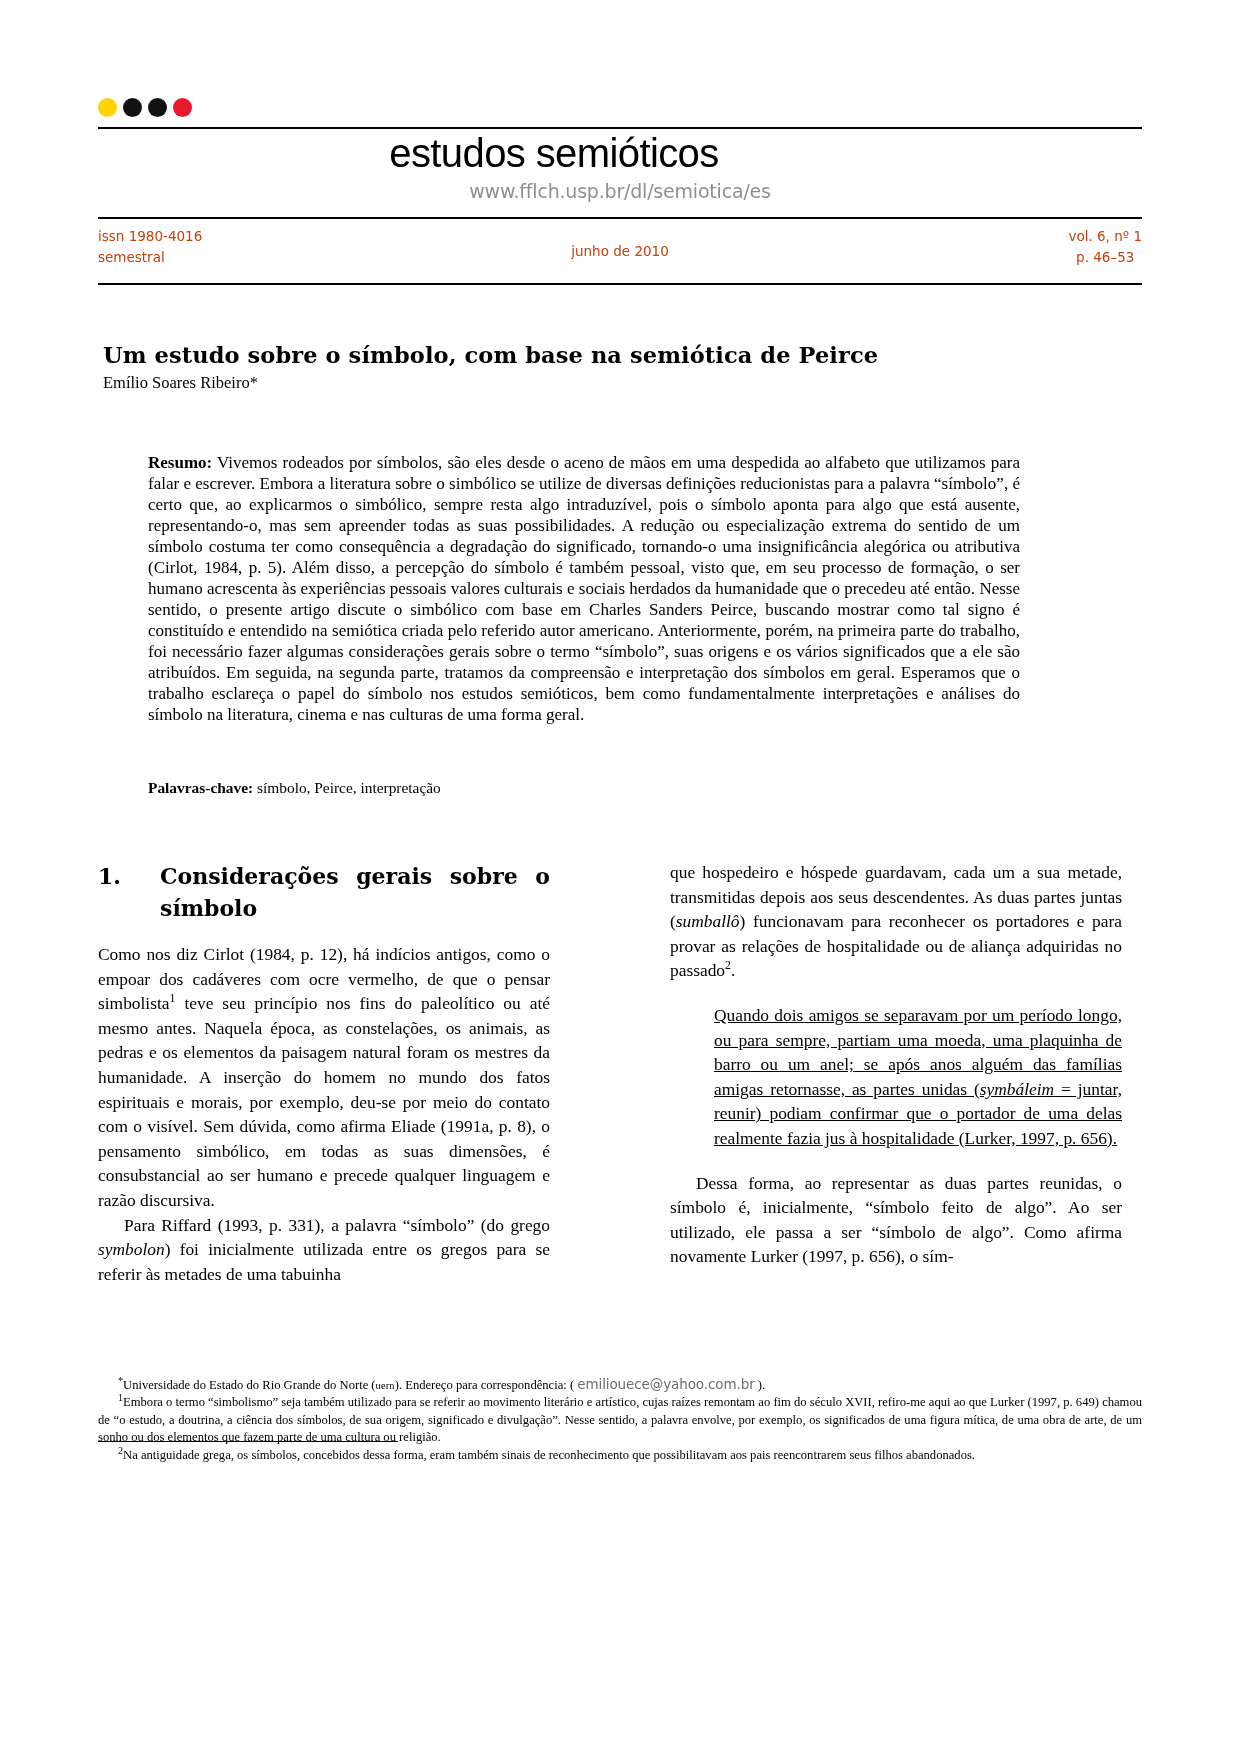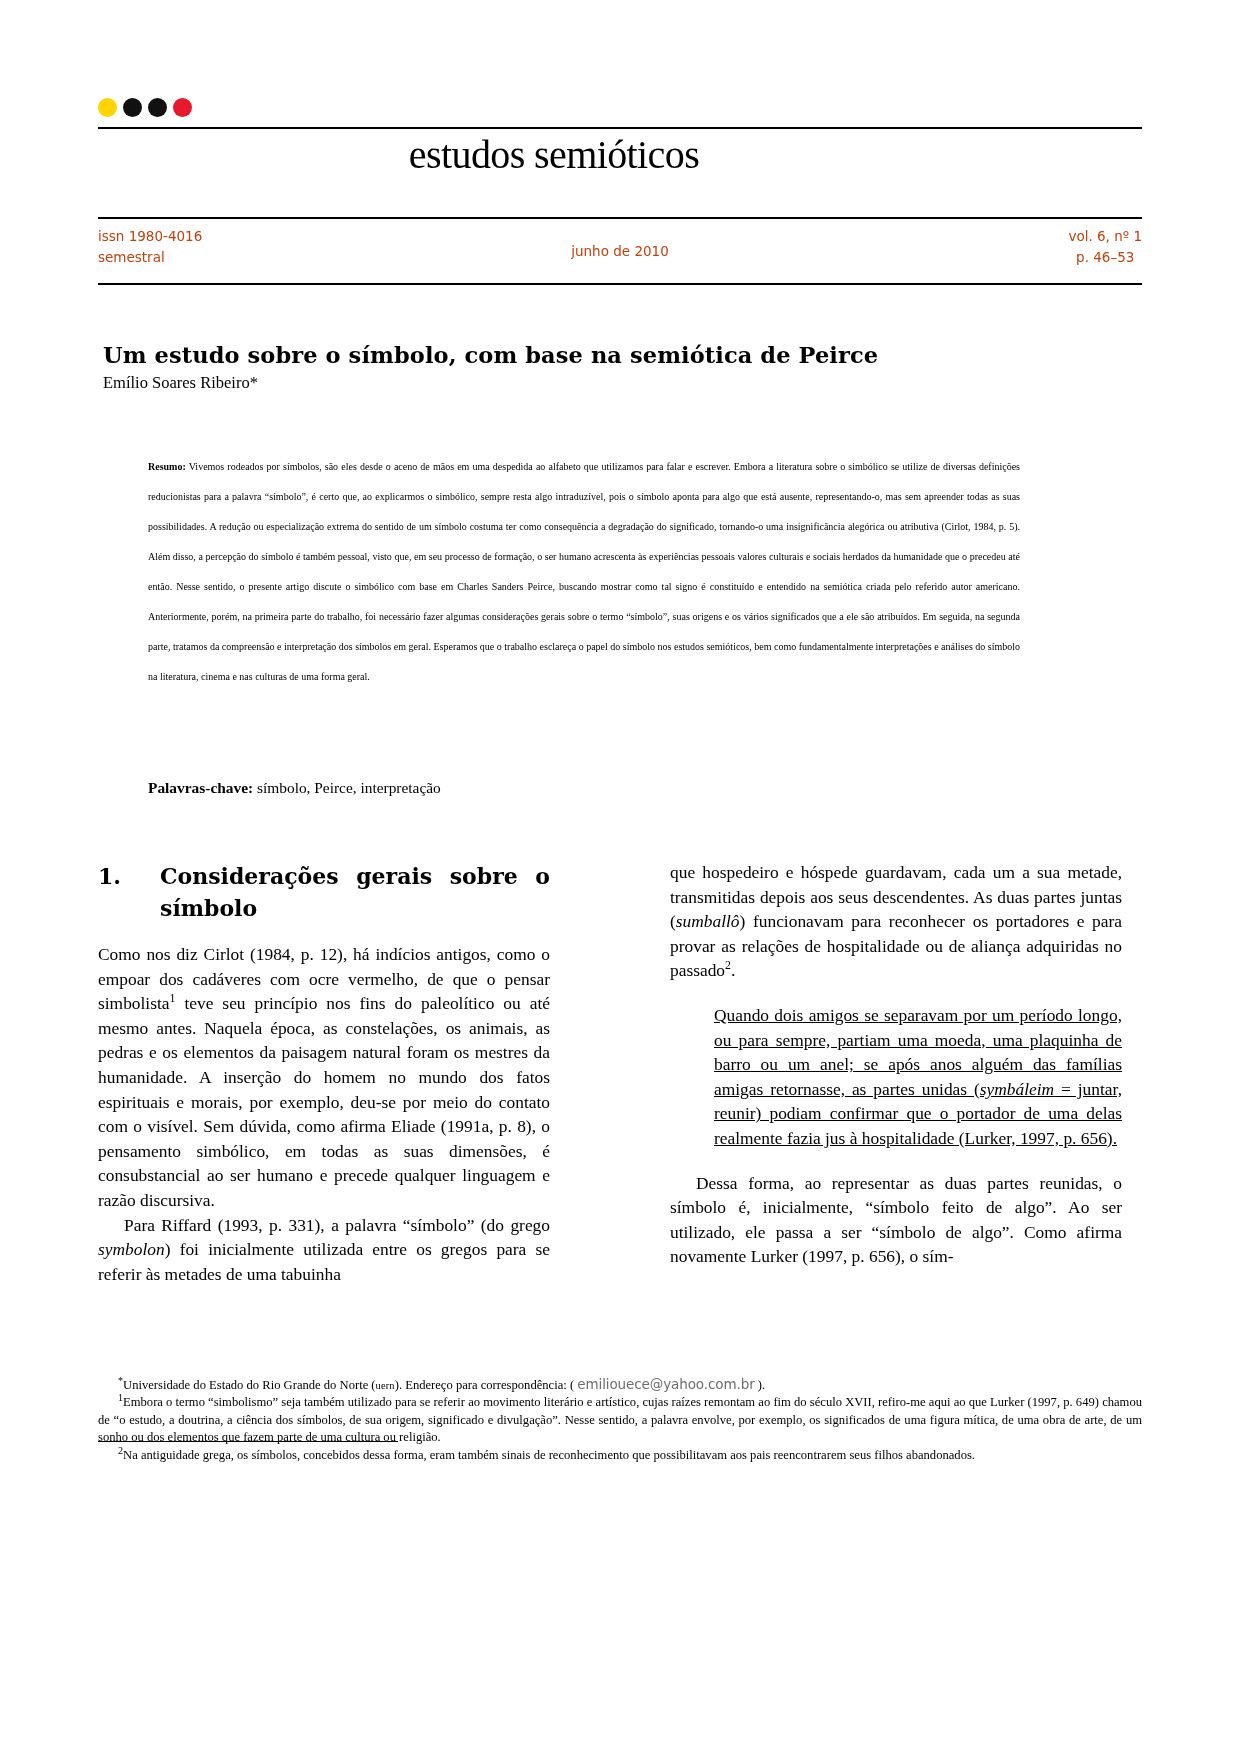--- a/index.html
+++ b/index.html
@@ -49,21 +49,21 @@
   .rule-top { top: 127px; }
   .rule-mid { top: 217px; }
   .rule-bot { top: 283px; }
 
   .journal-title {
     position: absolute;
     left: 0;
     top: 131px;
     width: 1108px;
     text-align: center;
-    font-family: Liberation Serif, serif;
+    font-family: Liberation Sans, sans-serif;
     font-size: 40px;
     font-weight: 400;
     letter-spacing: -0.6px;
     color: #000;
   }
   .journal-url {
     position: absolute;
     left: 0;
     top: 180px;
     width: 1240px;
@@ -107,22 +107,22 @@
     font-family: "Liberation Serif", "DejaVu Serif", serif;
     font-size: 16.5px;
   }
 
   
   .abstract {
     position: absolute;
     left: 148px;
     top: 452px;
     width: 872px;
-    font-size: 10px;
-    line-height: 30px;
+    font-size: 17px;
+    line-height: 21px;
     text-align: justify;
     text-justify: inter-word;
   }
   .abstract .lead {
     font-weight: bold;
   }
   .keywords {
     position: absolute;
     left: 148px;
     top: 777px;
@@ -223,20 +223,21 @@
   <div class="masthead-dots">
     <span class="dot" style="background:#FFD400"></span>
     <span class="dot" style="background:#111111"></span>
     <span class="dot" style="background:#111111"></span>
     <span class="dot" style="background:#E8192C"></span>
   </div>
 
   <div class="rule rule-top"></div>
 
   <div class="journal-title">estudos semióticos</div>
+  <div class="journal-url">www.fflch.usp.br/dl/semiotica/es</div>
 
   <div class="rule rule-mid"></div>
 
   <div class="issue-bar">
     <div class="issue-left">
       <div>issn 1980-4016</div>
       <div>semestral</div>
     </div>
     <div class="issue-mid">junho de 2010</div>
     <div class="issue-right">

